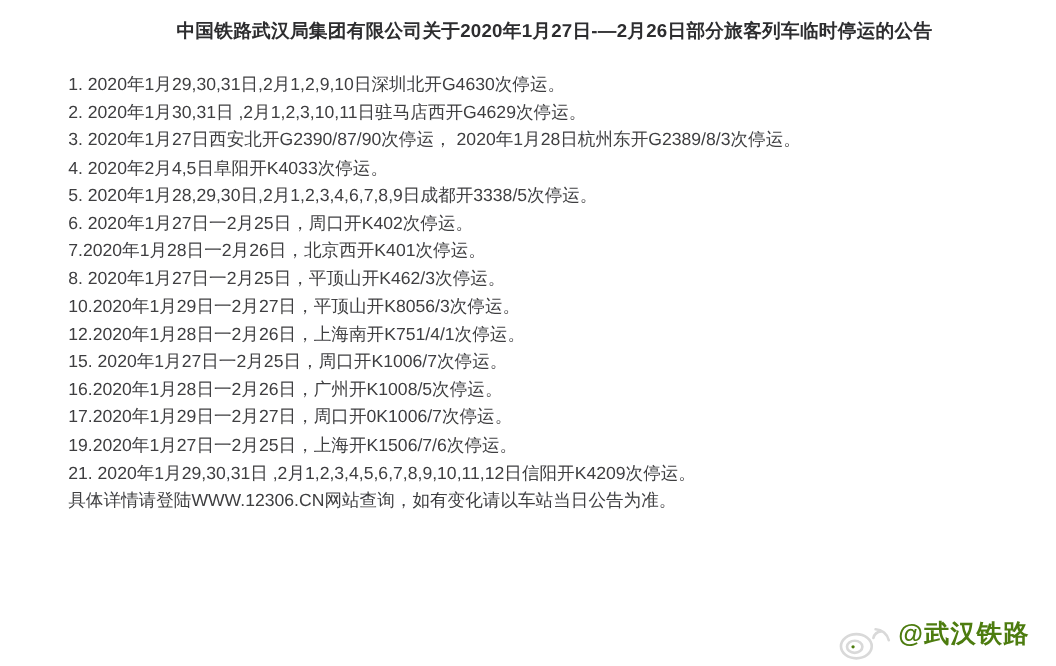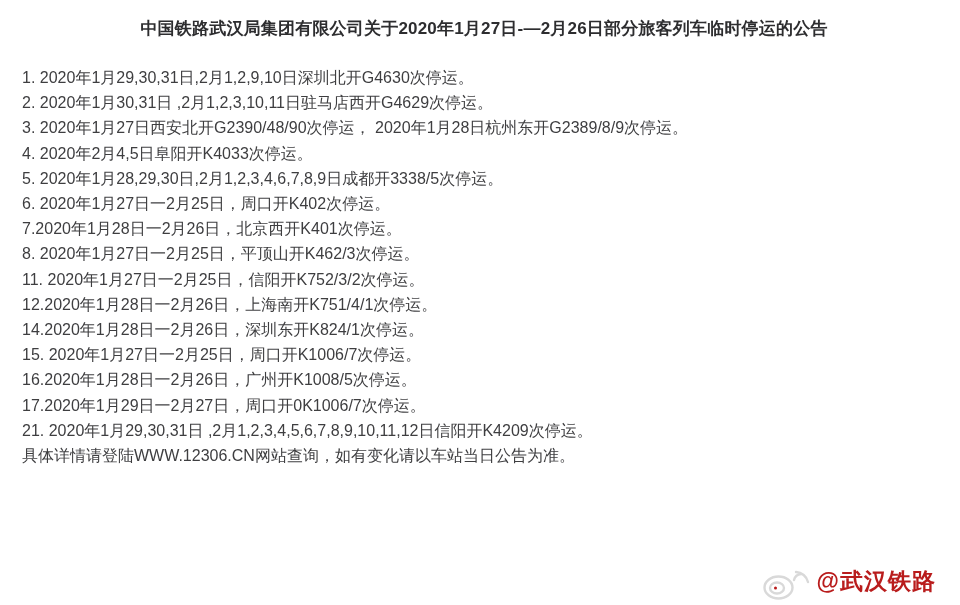--- a/index.html
+++ b/index.html
@@ -4,73 +4,73 @@
 <style>
   * { margin: 0; padding: 0; box-sizing: border-box; }
   html, body { width: 960px; height: 605px; }
   body {
     background: #ffffff;
     font-family: "Liberation Sans", "DejaVu Sans", sans-serif;
     color: #3e3e40;
     position: relative;
     overflow: hidden;
   }
-  .page { padding: 17px 14px 0 22px; }
+  .page { padding: 17px 14px 0 22px; margin-left: 40px; }
   .title {
     text-align: center;
     font-size: 17px;
     font-weight: bold;
     color: #2d2d2f;
     white-space: nowrap;
     letter-spacing: 0.2px;
   }
   .lines { margin-top: 25px; }
   .line {
     font-size: 16px;
     line-height: 25.2px;
     white-space: nowrap;
     color: #3e3e40;
   }
   .watermark {
     position: absolute;
     right: 24px;
     bottom: 4px;
     display: flex;
-    align-items: center;
+    align-items: flex-start;
     gap: 5px;
-    color: #b91c1c;
+    color: #4d7c0f;
   }
   .wm-text {
     font-size: 23px;
     font-weight: bold;
     letter-spacing: 1px;
   }
   .weibo-icon svg { display: block; }
 </style>
 </head>
 <body>
 
 <div class="page">
   <h1 class="title">中国铁路武汉局集团有限公司关于2020年1月27日-—2月26日部分旅客列车临时停运的公告</h1>
 
   <div class="lines">
     <div class="line">1. 2020年1月29,30,31日,2月1,2,9,10日深圳北开G4630次停运。</div>
     <div class="line">2. 2020年1月30,31日 ,2月1,2,3,10,11日驻马店西开G4629次停运。</div>
-    <div class="line">3. 2020年1月27日西安北开G2390/48/90次停运， 2020年1月28日杭州东开G2389/8/9次停运。</div>
+    <div class="line">3. 2020年1月27日西安北开G2390/87/90次停运， 2020年1月28日杭州东开G2389/8/3次停运。</div>
     <div class="line">4. 2020年2月4,5日阜阳开K4033次停运。</div>
     <div class="line">5. 2020年1月28,29,30日,2月1,2,3,4,6,7,8,9日成都开3338/5次停运。</div>
     <div class="line">6. 2020年1月27日一2月25日，周口开K402次停运。</div>
     <div class="line">7.2020年1月28日一2月26日，北京西开K401次停运。</div>
     <div class="line">8. 2020年1月27日一2月25日，平顶山开K462/3次停运。</div>
-    <div class="line">11. 2020年1月27日一2月25日，信阳开K752/3/2次停运。</div>
+    <div class="line">10.2020年1月29日一2月27日，平顶山开K8056/3次停运。</div>
     <div class="line">12.2020年1月28日一2月26日，上海南开K751/4/1次停运。</div>
-    <div class="line">14.2020年1月28日一2月26日，深圳东开K824/1次停运。</div>
     <div class="line">15. 2020年1月27日一2月25日，周口开K1006/7次停运。</div>
     <div class="line">16.2020年1月28日一2月26日，广州开K1008/5次停运。</div>
     <div class="line">17.2020年1月29日一2月27日，周口开0K1006/7次停运。</div>
+    <div class="line">19.2020年1月27日一2月25日，上海开K1506/7/6次停运。</div>
     <div class="line">21. 2020年1月29,30,31日 ,2月1,2,3,4,5,6,7,8,9,10,11,12日信阳开K4209次停运。</div>
     <div class="line">具体详情请登陆WWW.12306.CN网站查询，如有变化请以车站当日公告为准。</div>
   </div>
 </div>
 
 <div class="watermark">
   <span class="weibo-icon">
     <svg width="52" height="40" viewBox="0 0 52 40" fill="none" stroke="#d9d9d9" stroke-width="2.4" stroke-linecap="round">
       <ellipse cx="18.5" cy="26.5" rx="14" ry="11"></ellipse>
       <ellipse cx="17" cy="27" rx="7" ry="5.5"></ellipse>

